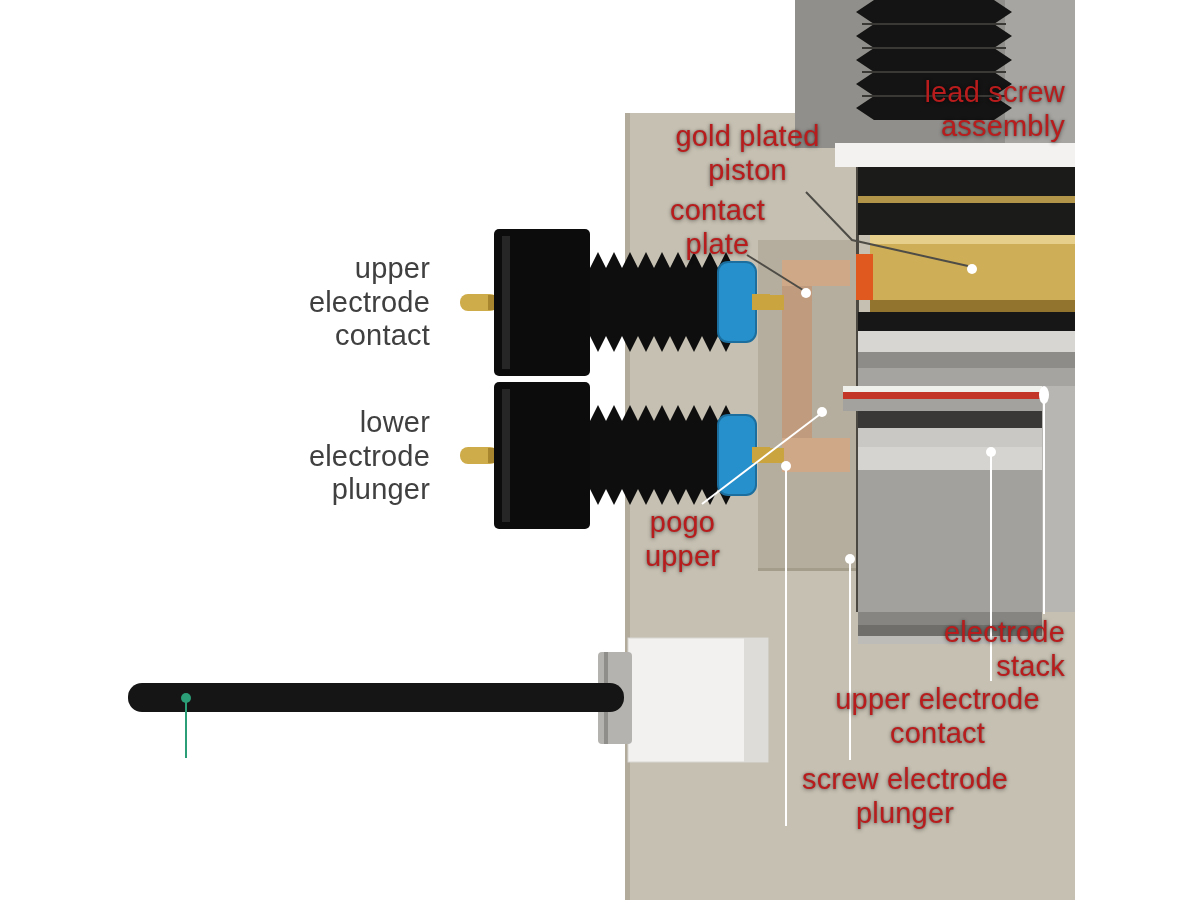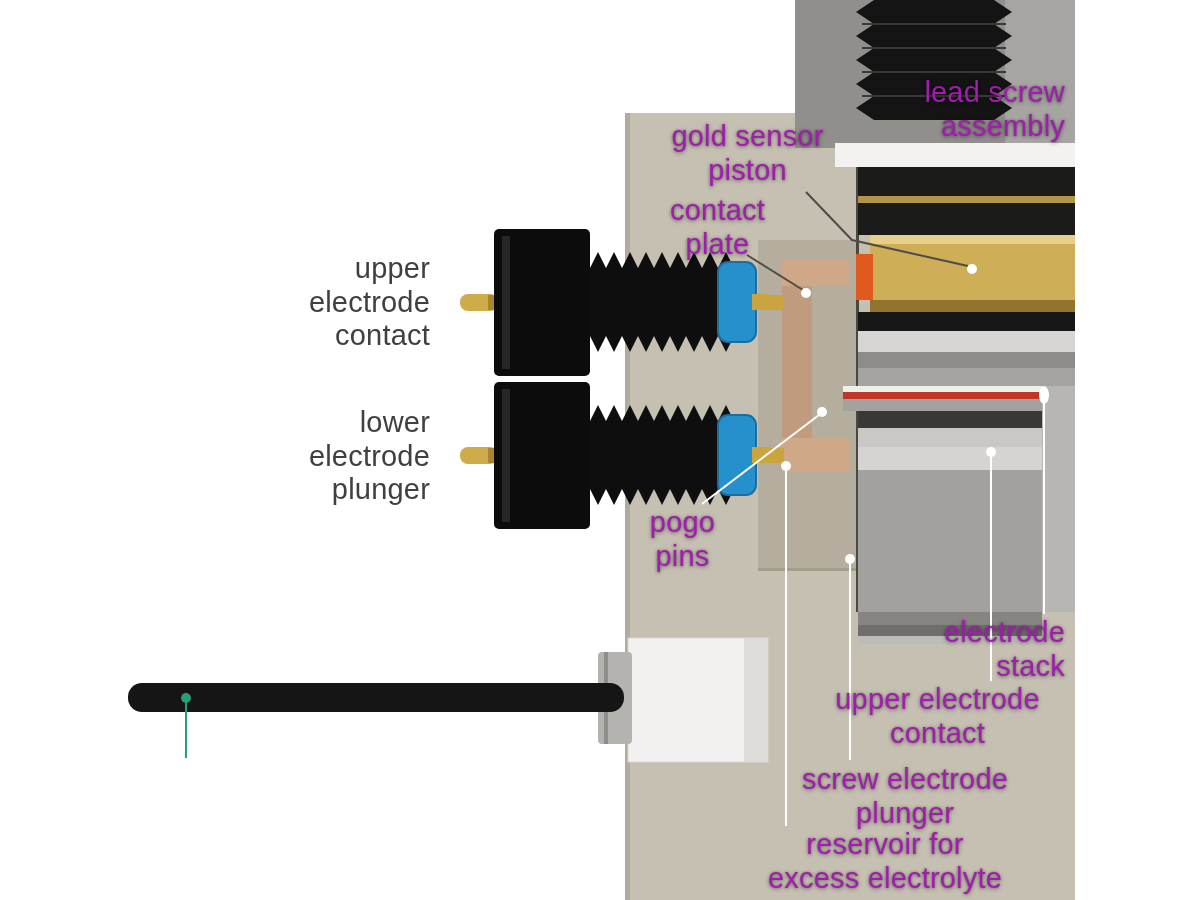--- a/index.html
+++ b/index.html
@@ -8,21 +8,21 @@
     background:#ffffff;
     font-family:"Liberation Sans", sans-serif;
   }
   .canvas svg { position:absolute; left:0; top:0; }
   .label {
     position:absolute;
     font-size:29px; line-height:1.16; letter-spacing:0.2px;
     white-space:pre-line;
   }
   .label.white {
-    color:#a21caf;
+    color:#b91c1c;
     text-shadow:0 1px 4px rgba(0,0,0,0.45), 0 0 2px rgba(0,0,0,0.25);
   }
   .label.green { color:#404040; }
   .ta-r { text-align:right; }
   .ta-c { text-align:center; }
 </style>
 </head>
 <body>
 
 <div class="canvas">
@@ -151,43 +151,41 @@
       <g>
         <line x1="186" y1="700" x2="186" y2="758" stroke="#2b9e78" stroke-width="2"></line>
         <circle cx="186" cy="698" r="5" fill="#2b9e78"></circle>
       </g>
     </g>
   </svg>
 
   <div class="label white ta-r" style="left:860px; top:76px; width:205px;">lead screw
 assembly</div>
 
-  <div class="label white ta-c" style="left:650px; top:120px; width:195px;">gold sensor
+  <div class="label white ta-c" style="left:650px; top:120px; width:195px;">gold plated
 piston</div>
 
   <div class="label white ta-c" style="left:640px; top:194px; width:155px;">contact
 plate</div>
 
   <div class="label green ta-r" style="left:230px; top:252px; width:200px;">upper
 electrode
 contact</div>
 
   <div class="label green ta-r" style="left:230px; top:406px; width:200px;">lower
 electrode
 plunger</div>
 
   <div class="label white ta-c" style="left:620px; top:506px; width:125px;">pogo
-pins</div>
+upper</div>
 
   <div class="label white ta-r" style="left:880px; top:616px; width:185px;">electrode
 stack</div>
 
   <div class="label white ta-c" style="left:820px; top:683px; width:235px;">upper electrode
 contact</div>
 
   <div class="label white ta-c" style="left:785px; top:763px; width:240px;">screw electrode
 plunger</div>
 
-  <div class="label white ta-c" style="left:750px; top:828px; width:270px;">reservoir for
-excess electrolyte</div>
 
 
 </div>
 
 </body></html>

